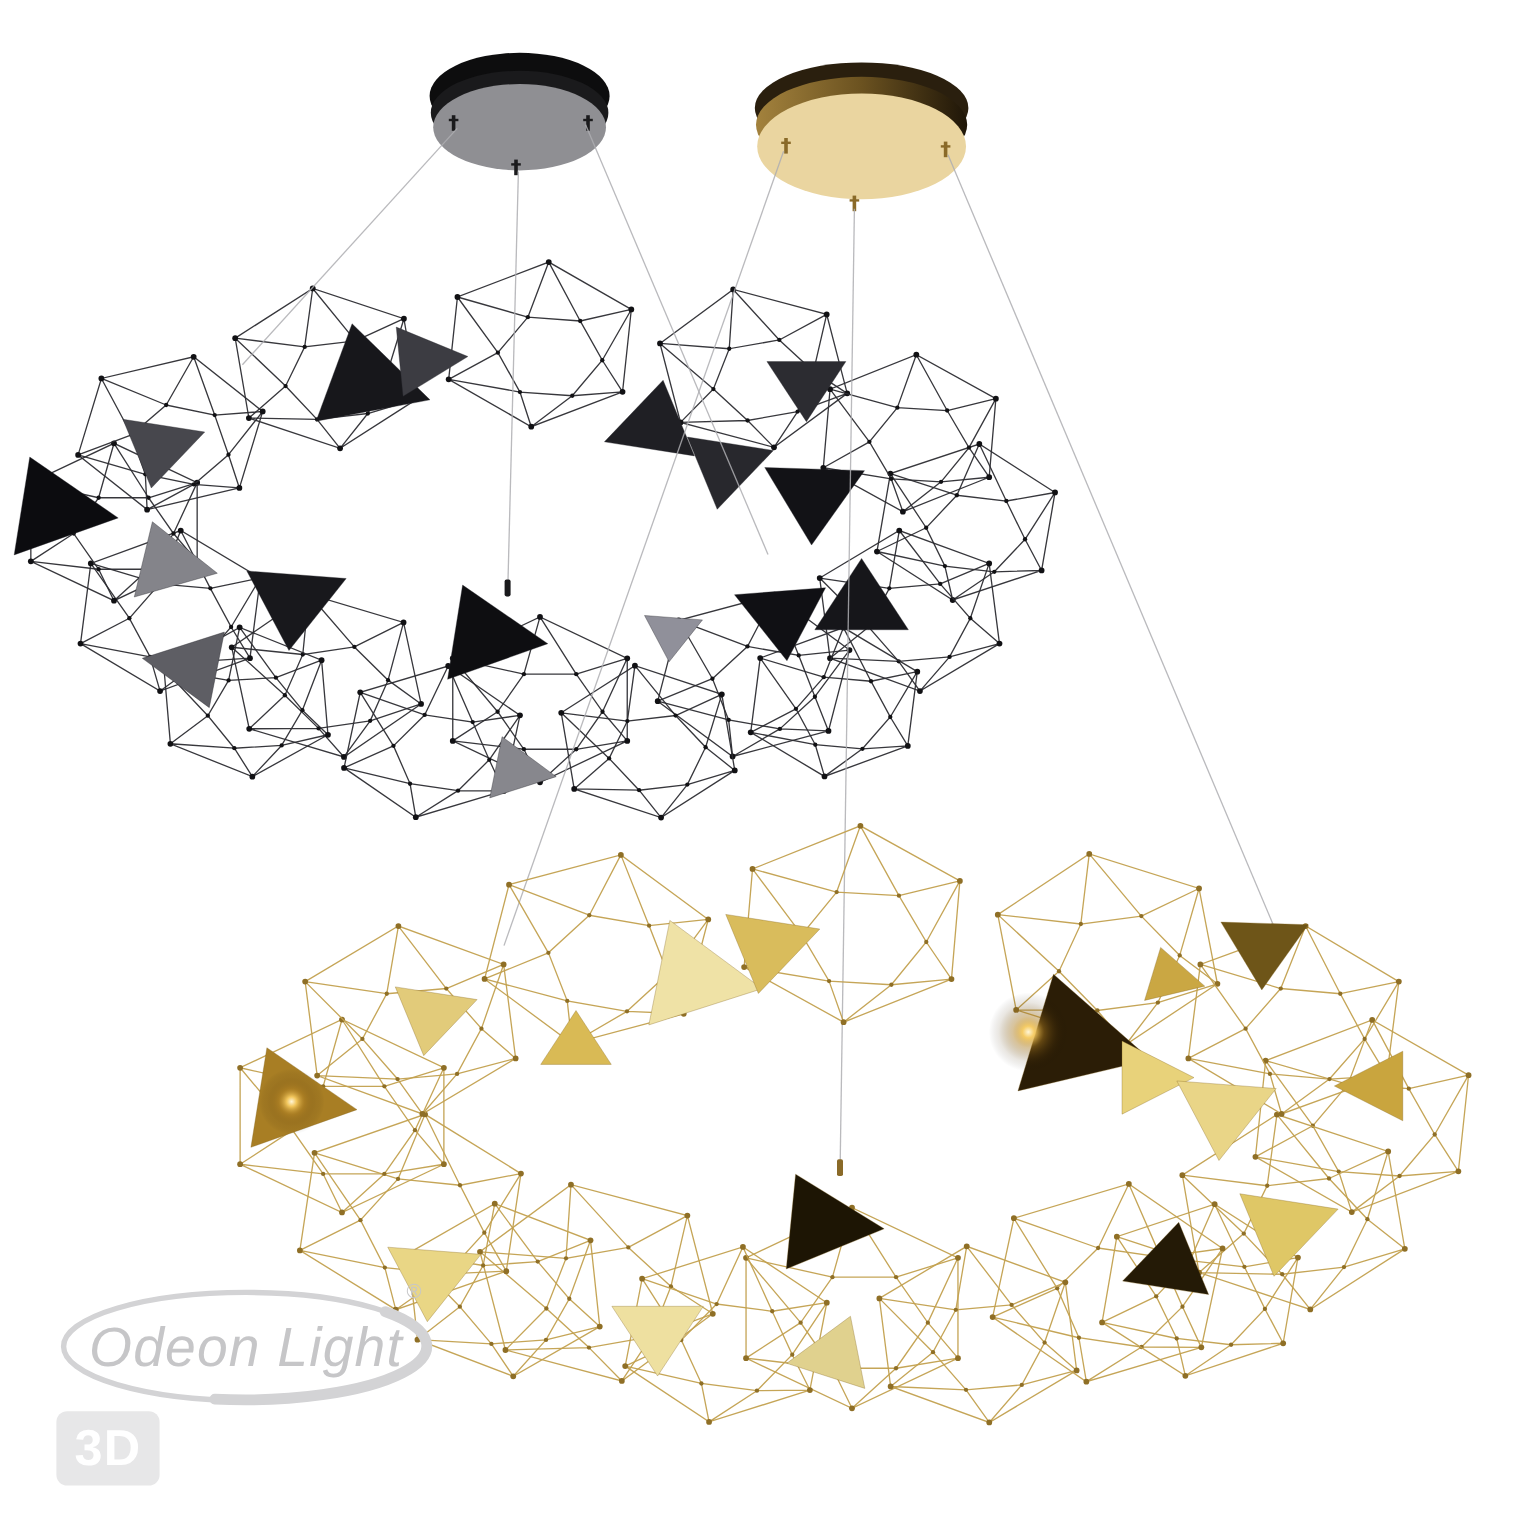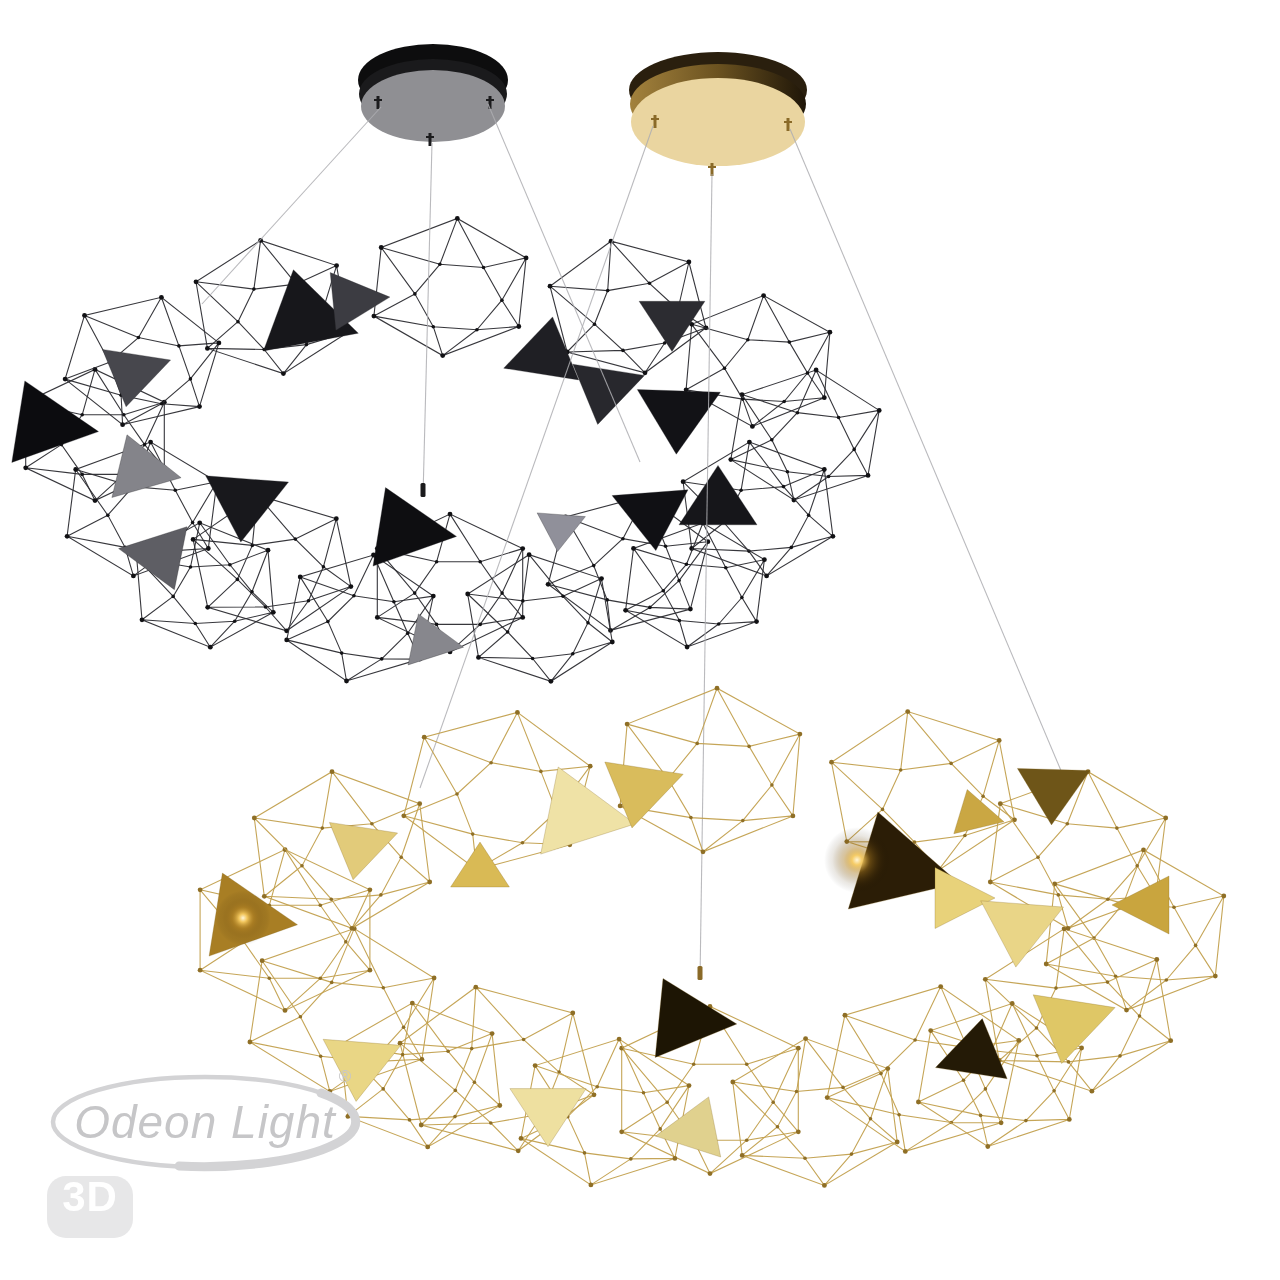--- a/index.html
+++ b/index.html
@@ -4,21 +4,21 @@
 <style>
   html,body{margin:0;padding:0;background:#ffffff;}
   .canvas{
     position:relative;width:1280px;height:1280px;background:#ffffff;
     overflow:hidden;font-family:"Liberation Sans",sans-serif;
   }
   #scene-svg{position:absolute;left:0;top:0;}
   .logo{position:absolute;left:35px;top:1056px;width:340px;height:122px;}
   .badge{
     position:absolute;left:47px;top:1176px;width:86px;height:62px;
-    border-radius:19px;display:flex;justify-content:center;
+    border-radius:9px;display:flex;align-items:center;justify-content:center;
     font-weight:800;font-size:42px;line-height:1;letter-spacing:1px;
     font-family:"Liberation Sans",sans-serif;
   }
 </style>
 </head>
 <body>
 
 <div class="canvas">
 
   <svg id="scene-svg" width="1280" height="1280" viewBox="0 0 1280 1280">

